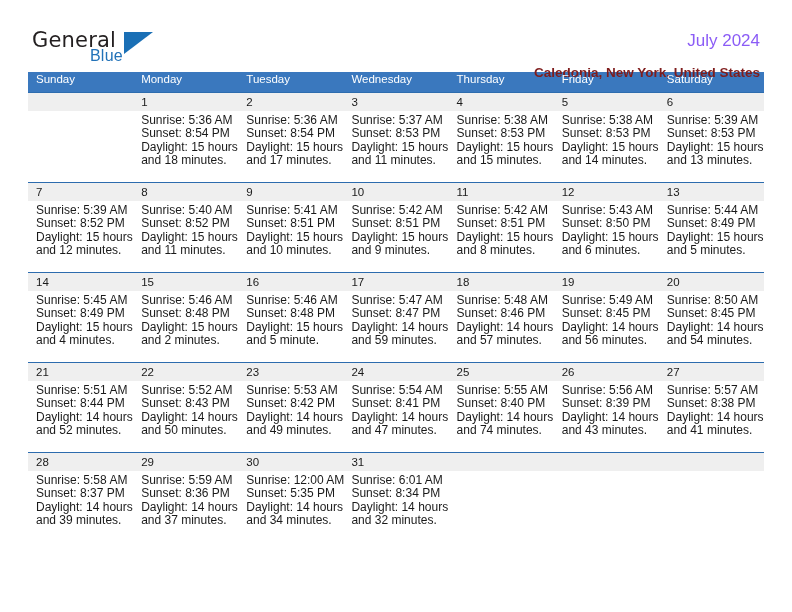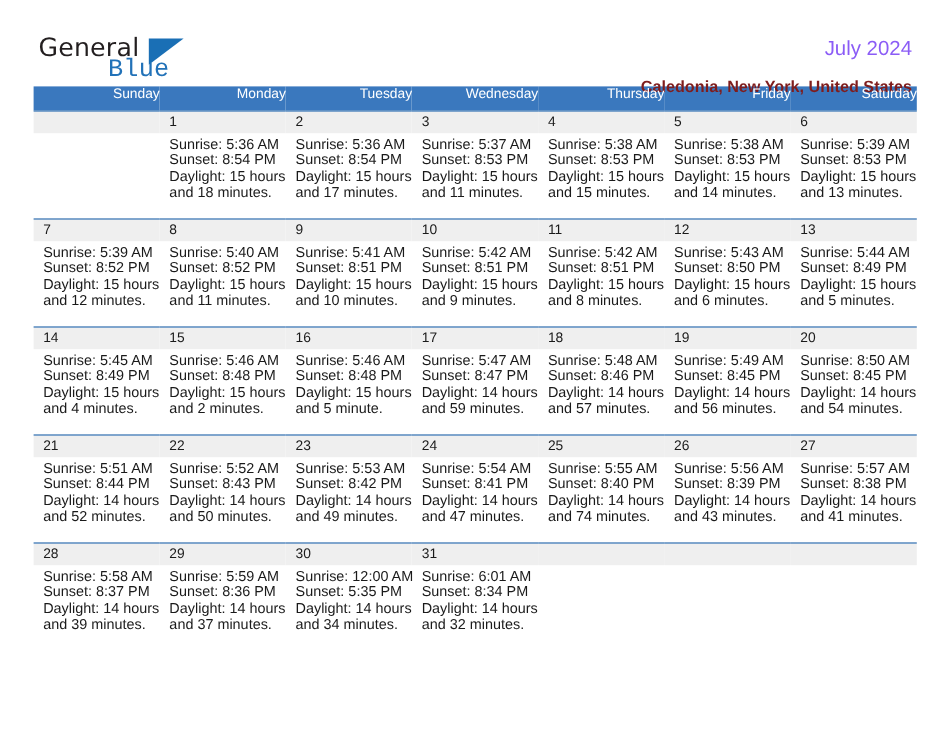--- a/index.html
+++ b/index.html
@@ -43,24 +43,24 @@
     top: 2px;
     font-size: 21px;
     color: #231f20;
     letter-spacing: 0.2px;
     font-family: "DejaVu Sans", sans-serif;
   }
   .logo-blue {
     position: absolute;
     left: 62px;
     top: 21px;
-    font-size: 21px;
+    font-size: 16px;
     color: #2272b8;
     letter-spacing: 0.2px;
-    font-family: Liberation Mono, monospace;
+    font-family: Liberation Sans, sans-serif;
   }
   .logo-tri {
     position: absolute;
     left: 96px;
     top: 6px;
     width: 0;
     height: 0;
     border-left: 29px solid #1a6fb5;
     border-bottom: 22px solid transparent;
   }
@@ -89,21 +89,21 @@
   .calendar {
     width: 736px;
     border-collapse: collapse;
     table-layout: fixed;
   }
   .calendar th {
     background: #3a78be;
     color: #ffffff;
     font-size: 11.5px;
     font-weight: normal;
-    text-align: right;
+    text-align: left;
     padding: 0 0 5px 8px;
     height: 20px;
     box-sizing: border-box;
   }
   .calendar td {
     vertical-align: top;
     padding: 0;
     border-top: 1px solid #2d6cae;
     height: 89px;
     box-sizing: border-box;

